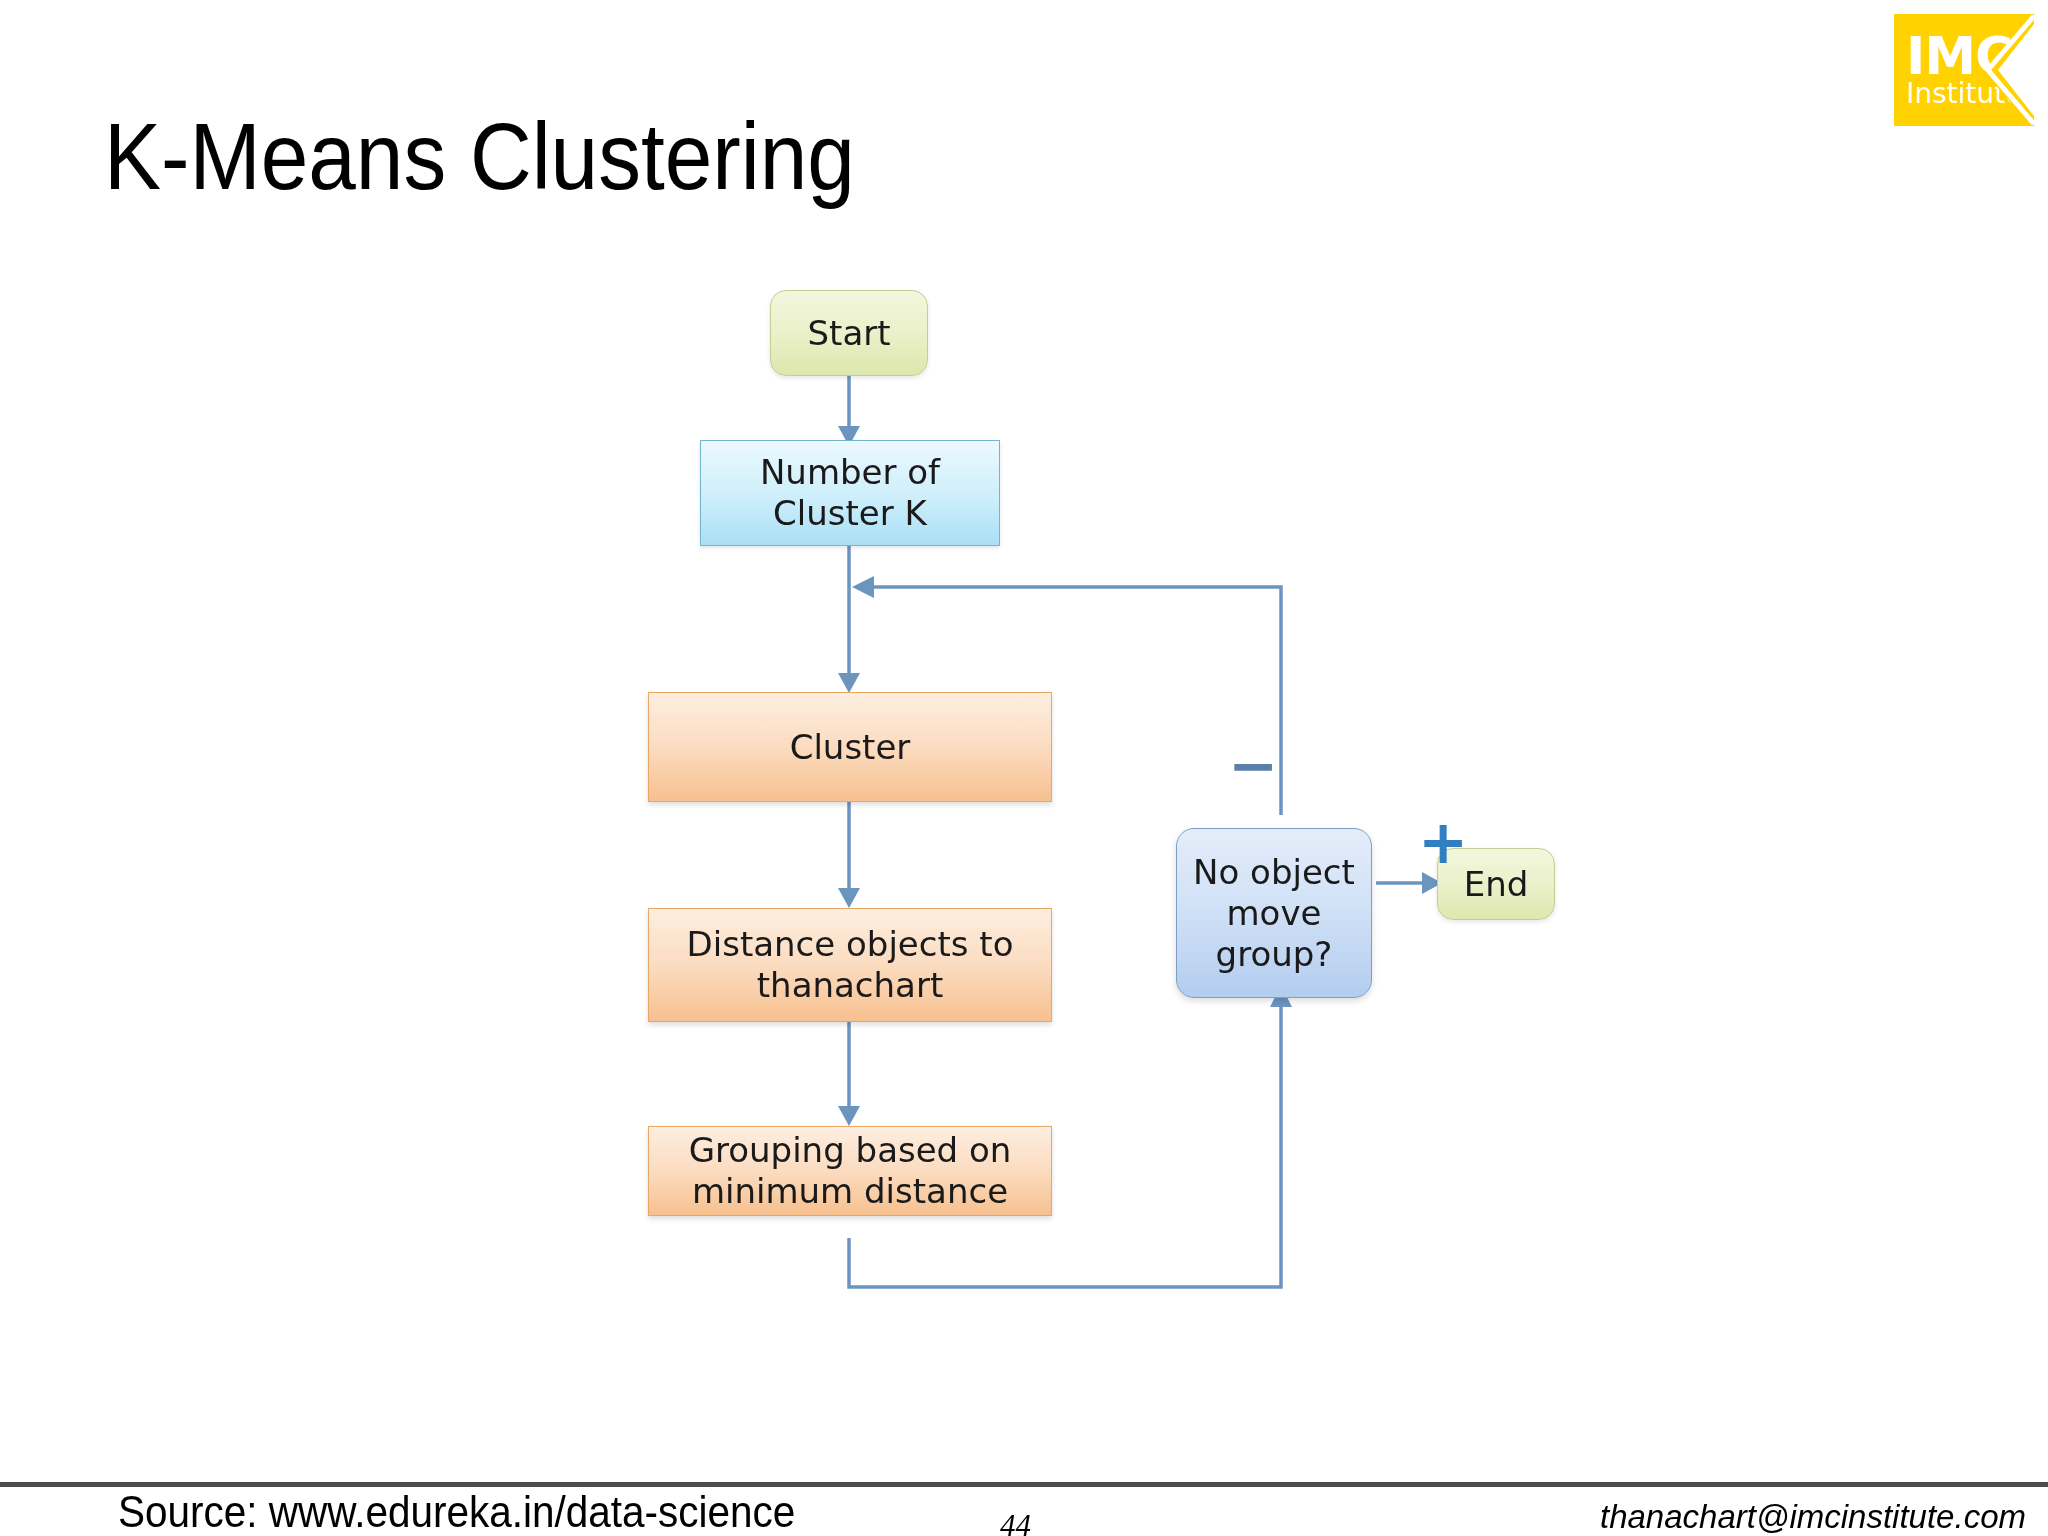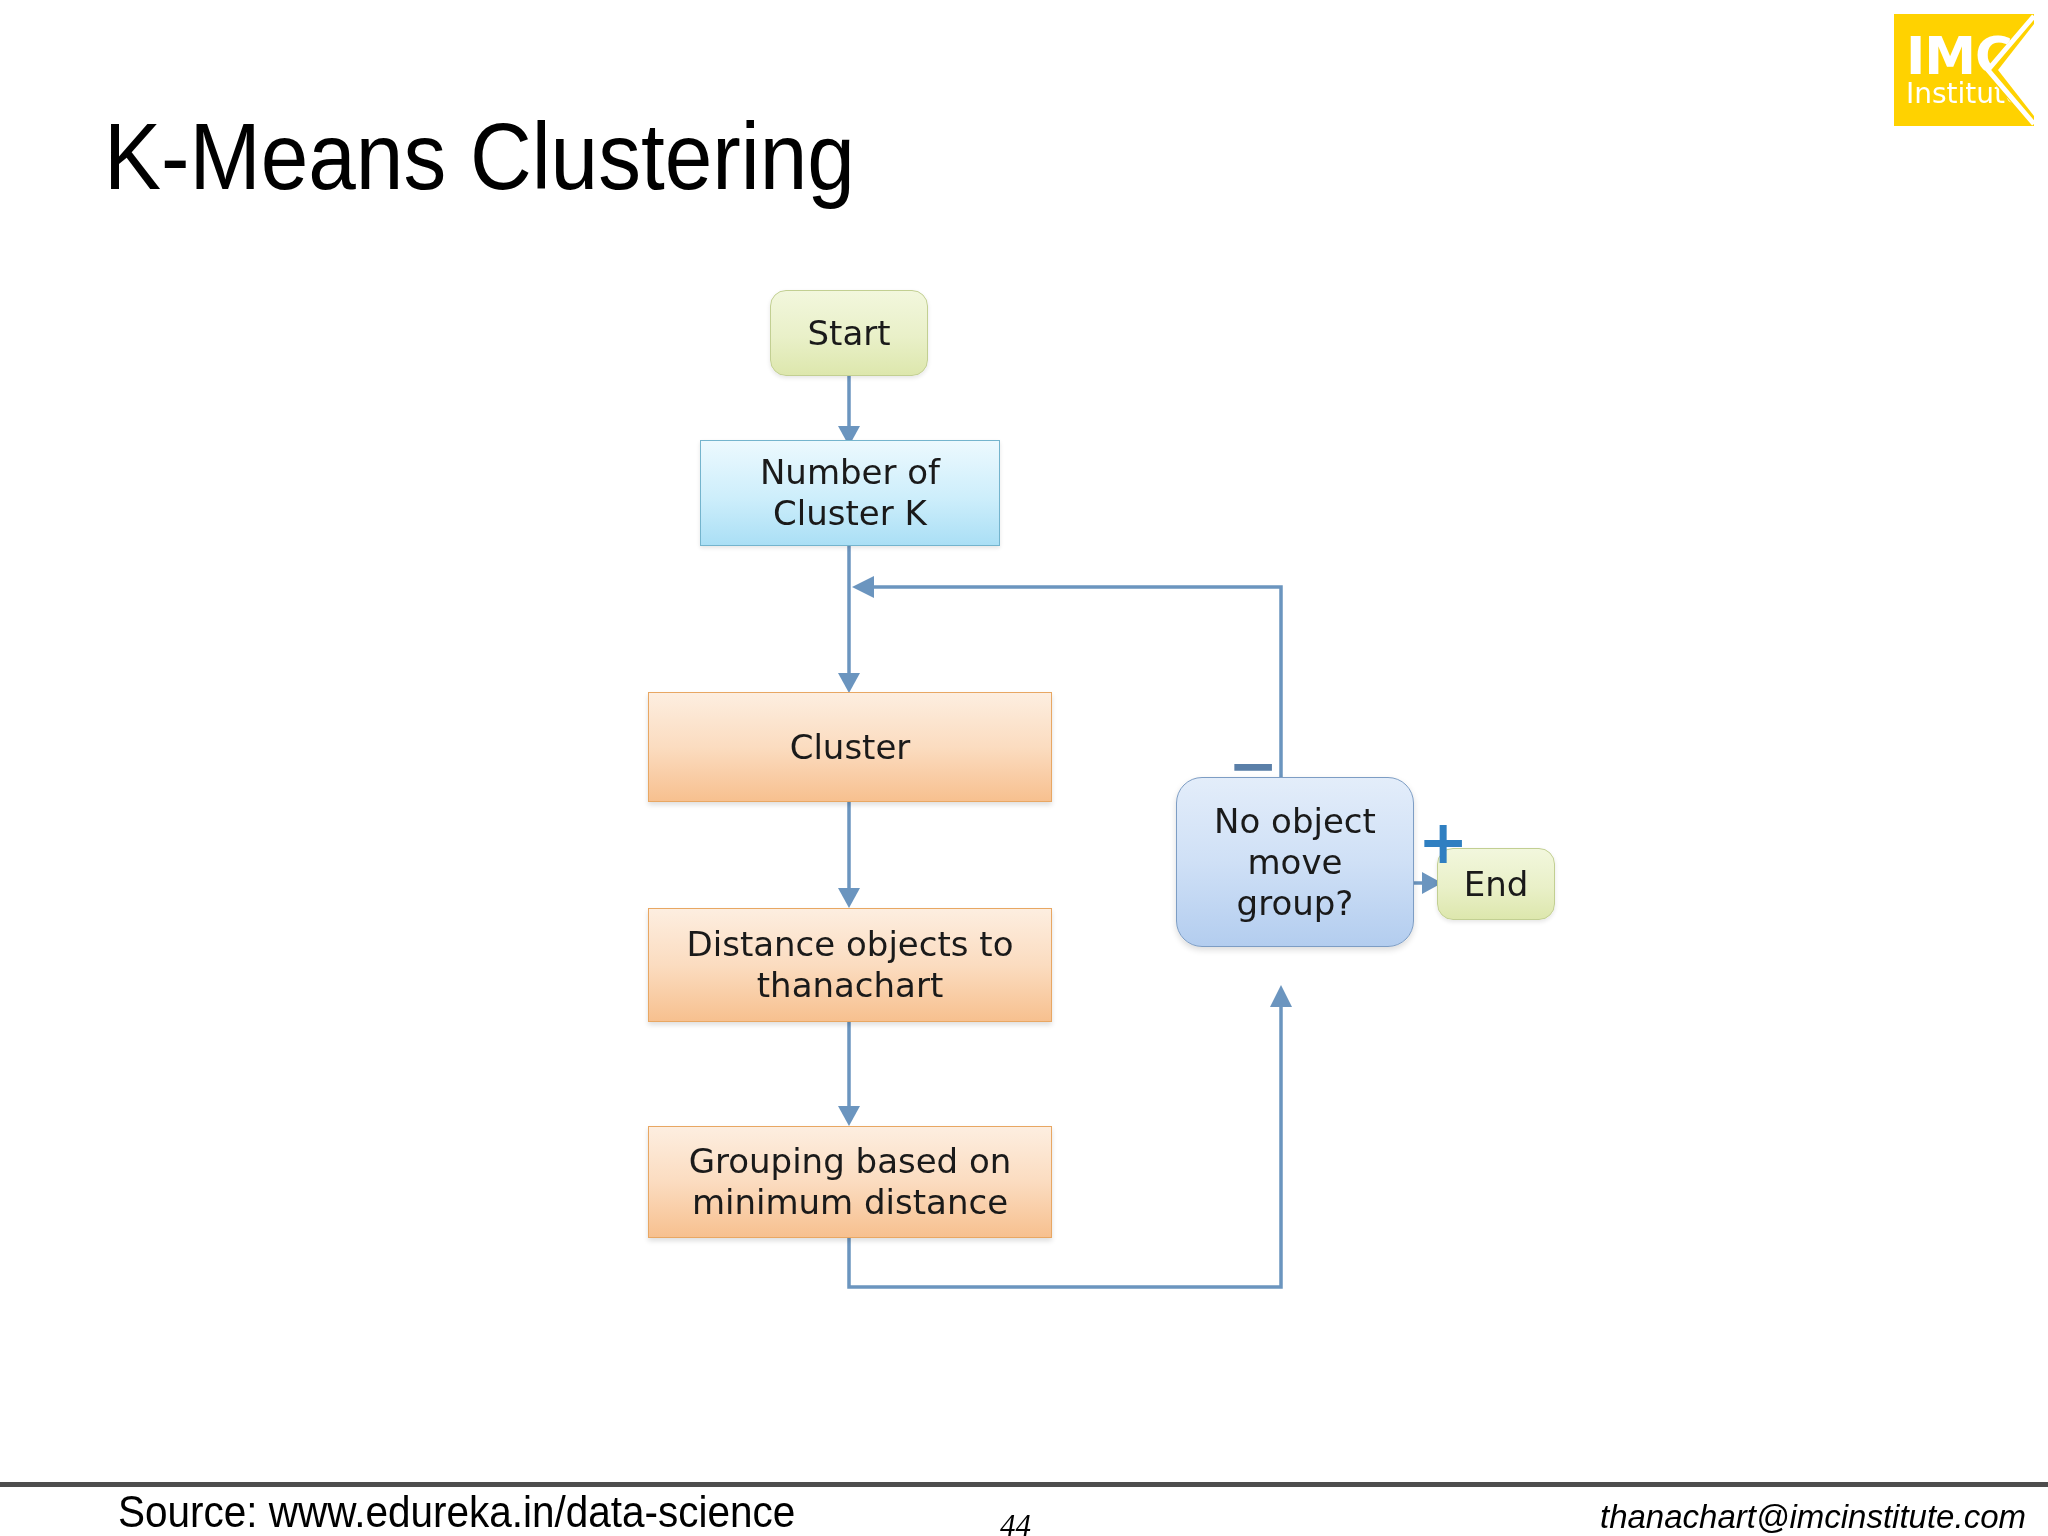--- a/index.html
+++ b/index.html
@@ -241,26 +241,26 @@
 
     <div class="node node-orange" style="left:648px; top:692px; width:404px; height:110px;">
       <span>Cluster</span>
     </div>
 
     <div class="node node-orange" style="left:648px; top:908px; width:404px; height:114px;">
       <span>Distance objects to
 thanachart</span>
     </div>
 
-    <div class="node node-orange" style="left:648px; top:1126px; width:404px; height:112px;">
+    <div class="node node-orange" style="left:648px; top:1126px; width:404px; height:90px;">
       <span>Grouping based on
 minimum distance</span>
     </div>
 
-    <div class="node node-decision" style="left:1176px; top:777px; width:238px; height:170px;">
+    <div class="node node-decision" style="left:1176px; top:828px; width:196px; height:170px;border-radius:18px;">
       <span>No object
 move
 group?</span>
     </div>
 
     <div class="node node-end" style="left:1437px; top:848px; width:118px; height:72px;">
       <span>End</span>
     </div>
 
     <div class="sign sign-plus" style="left:1418px; top:812px;">+</div>

